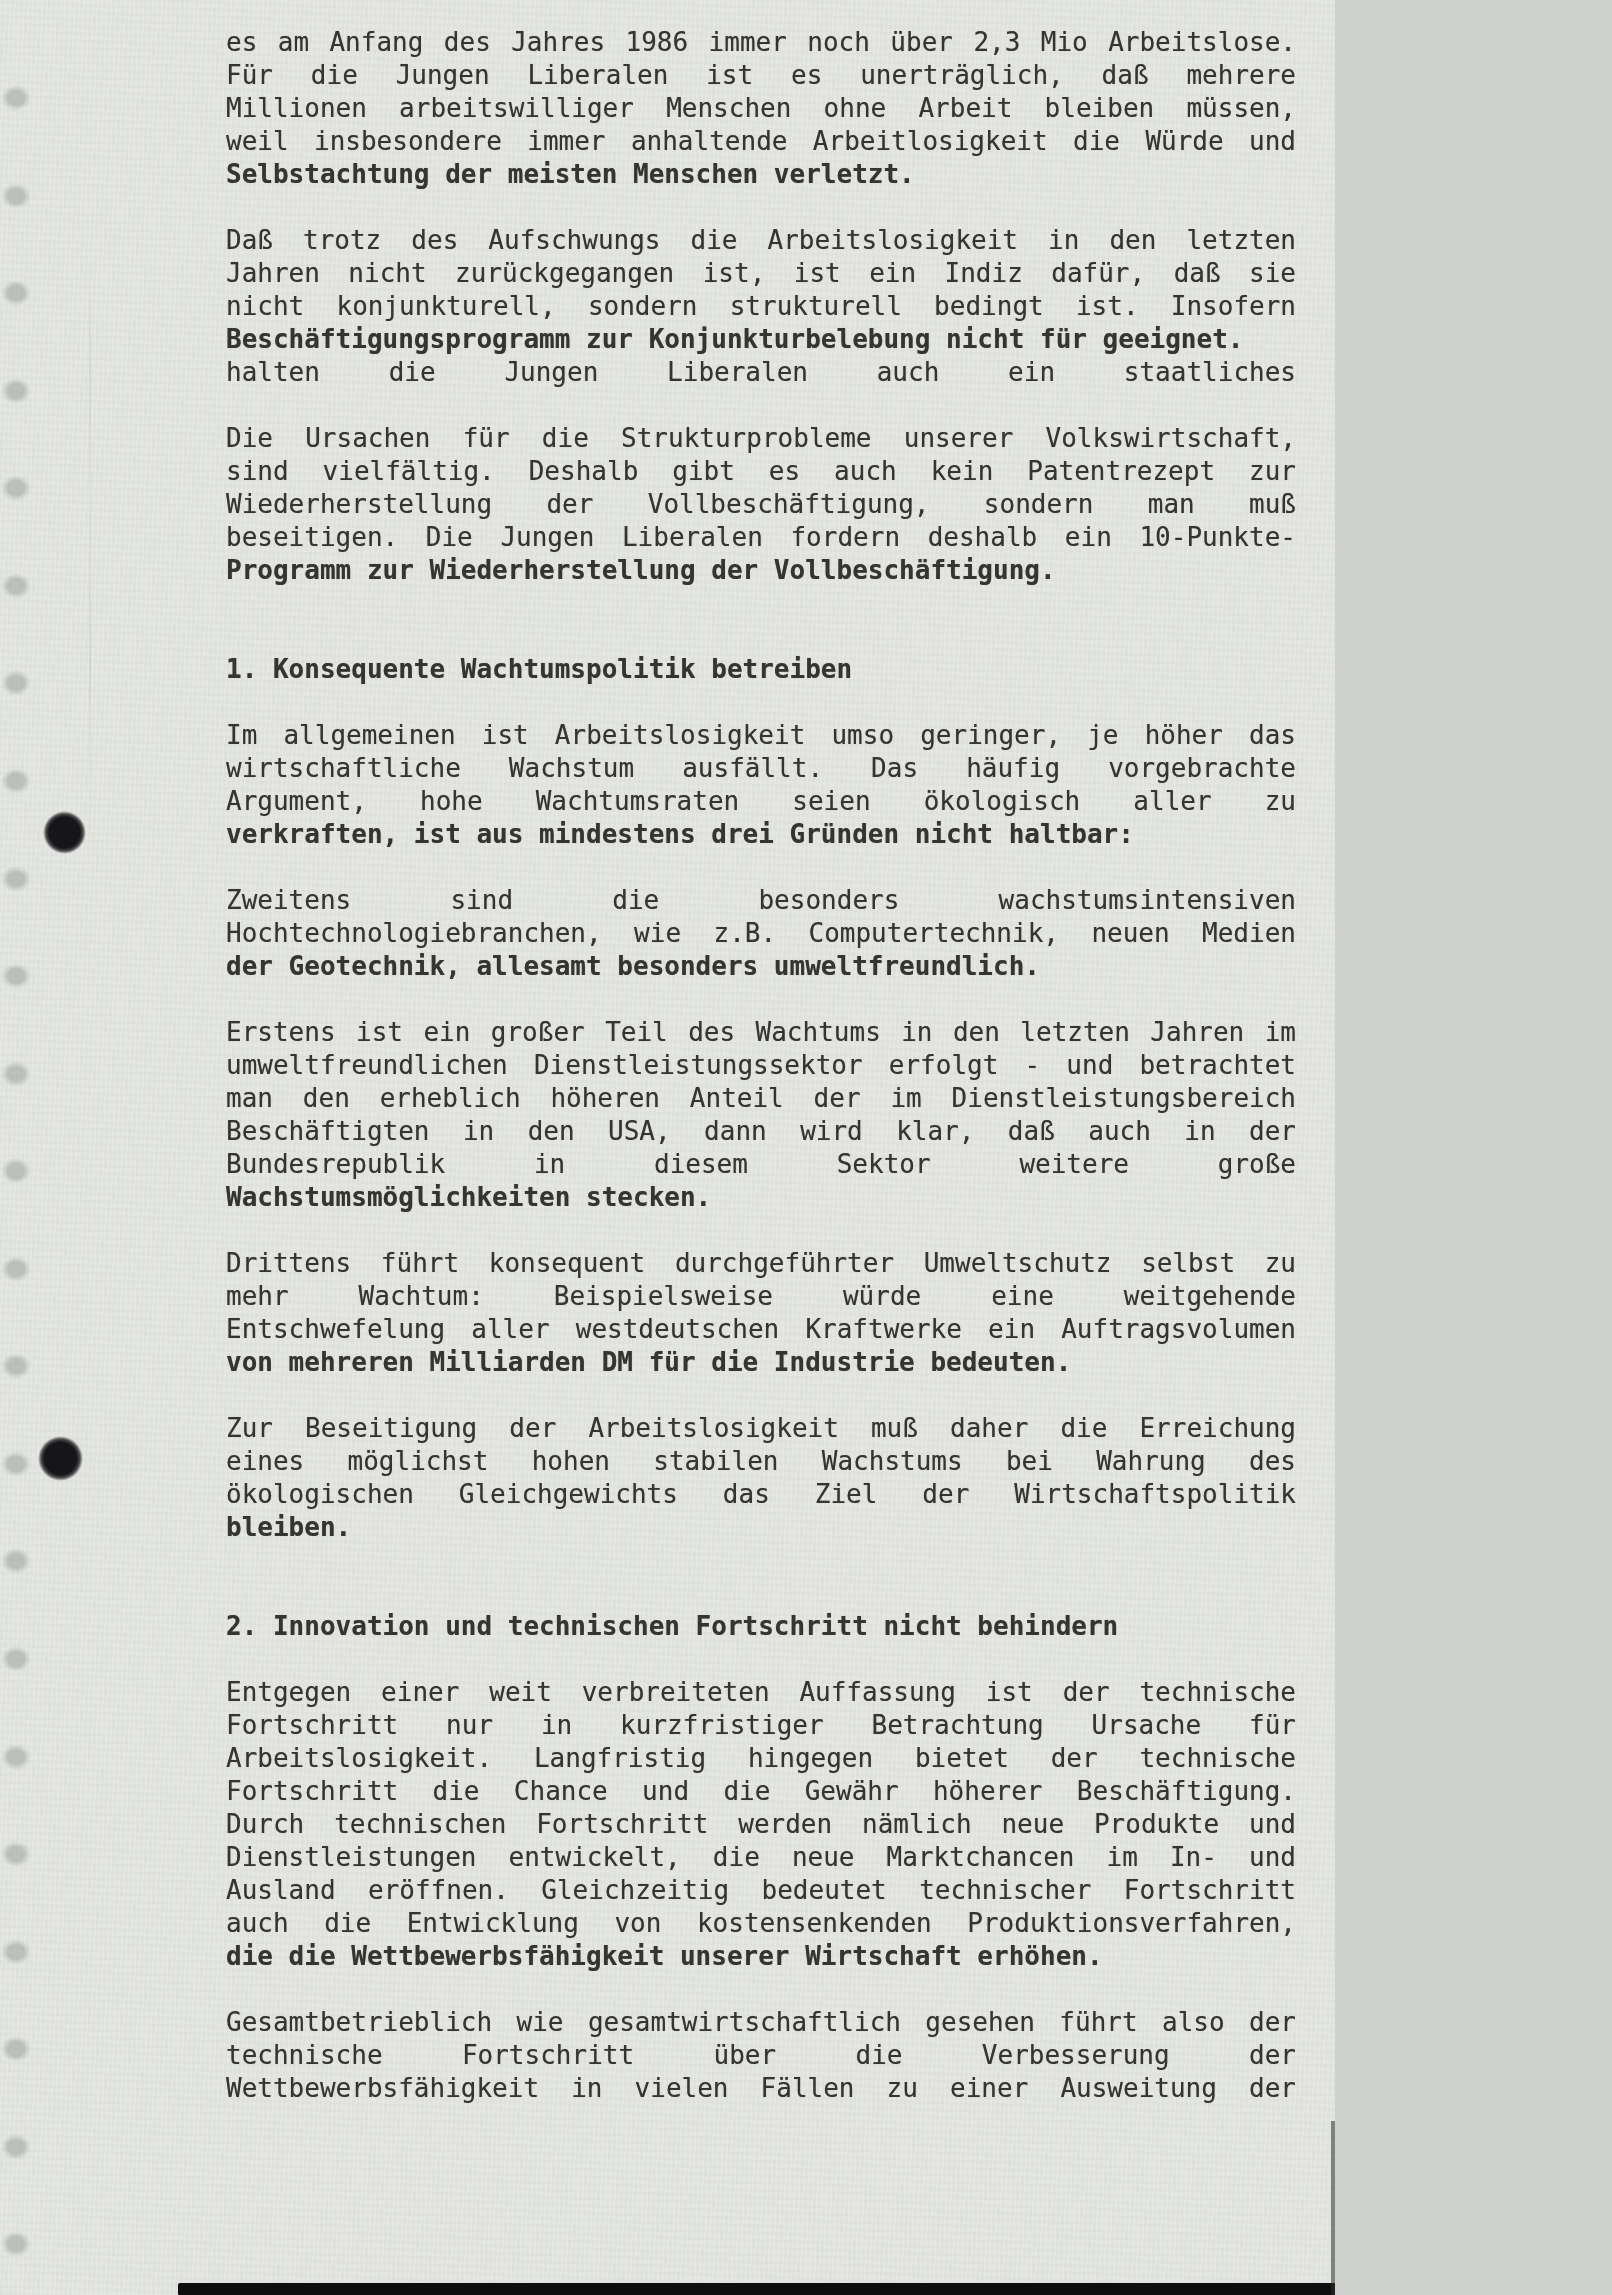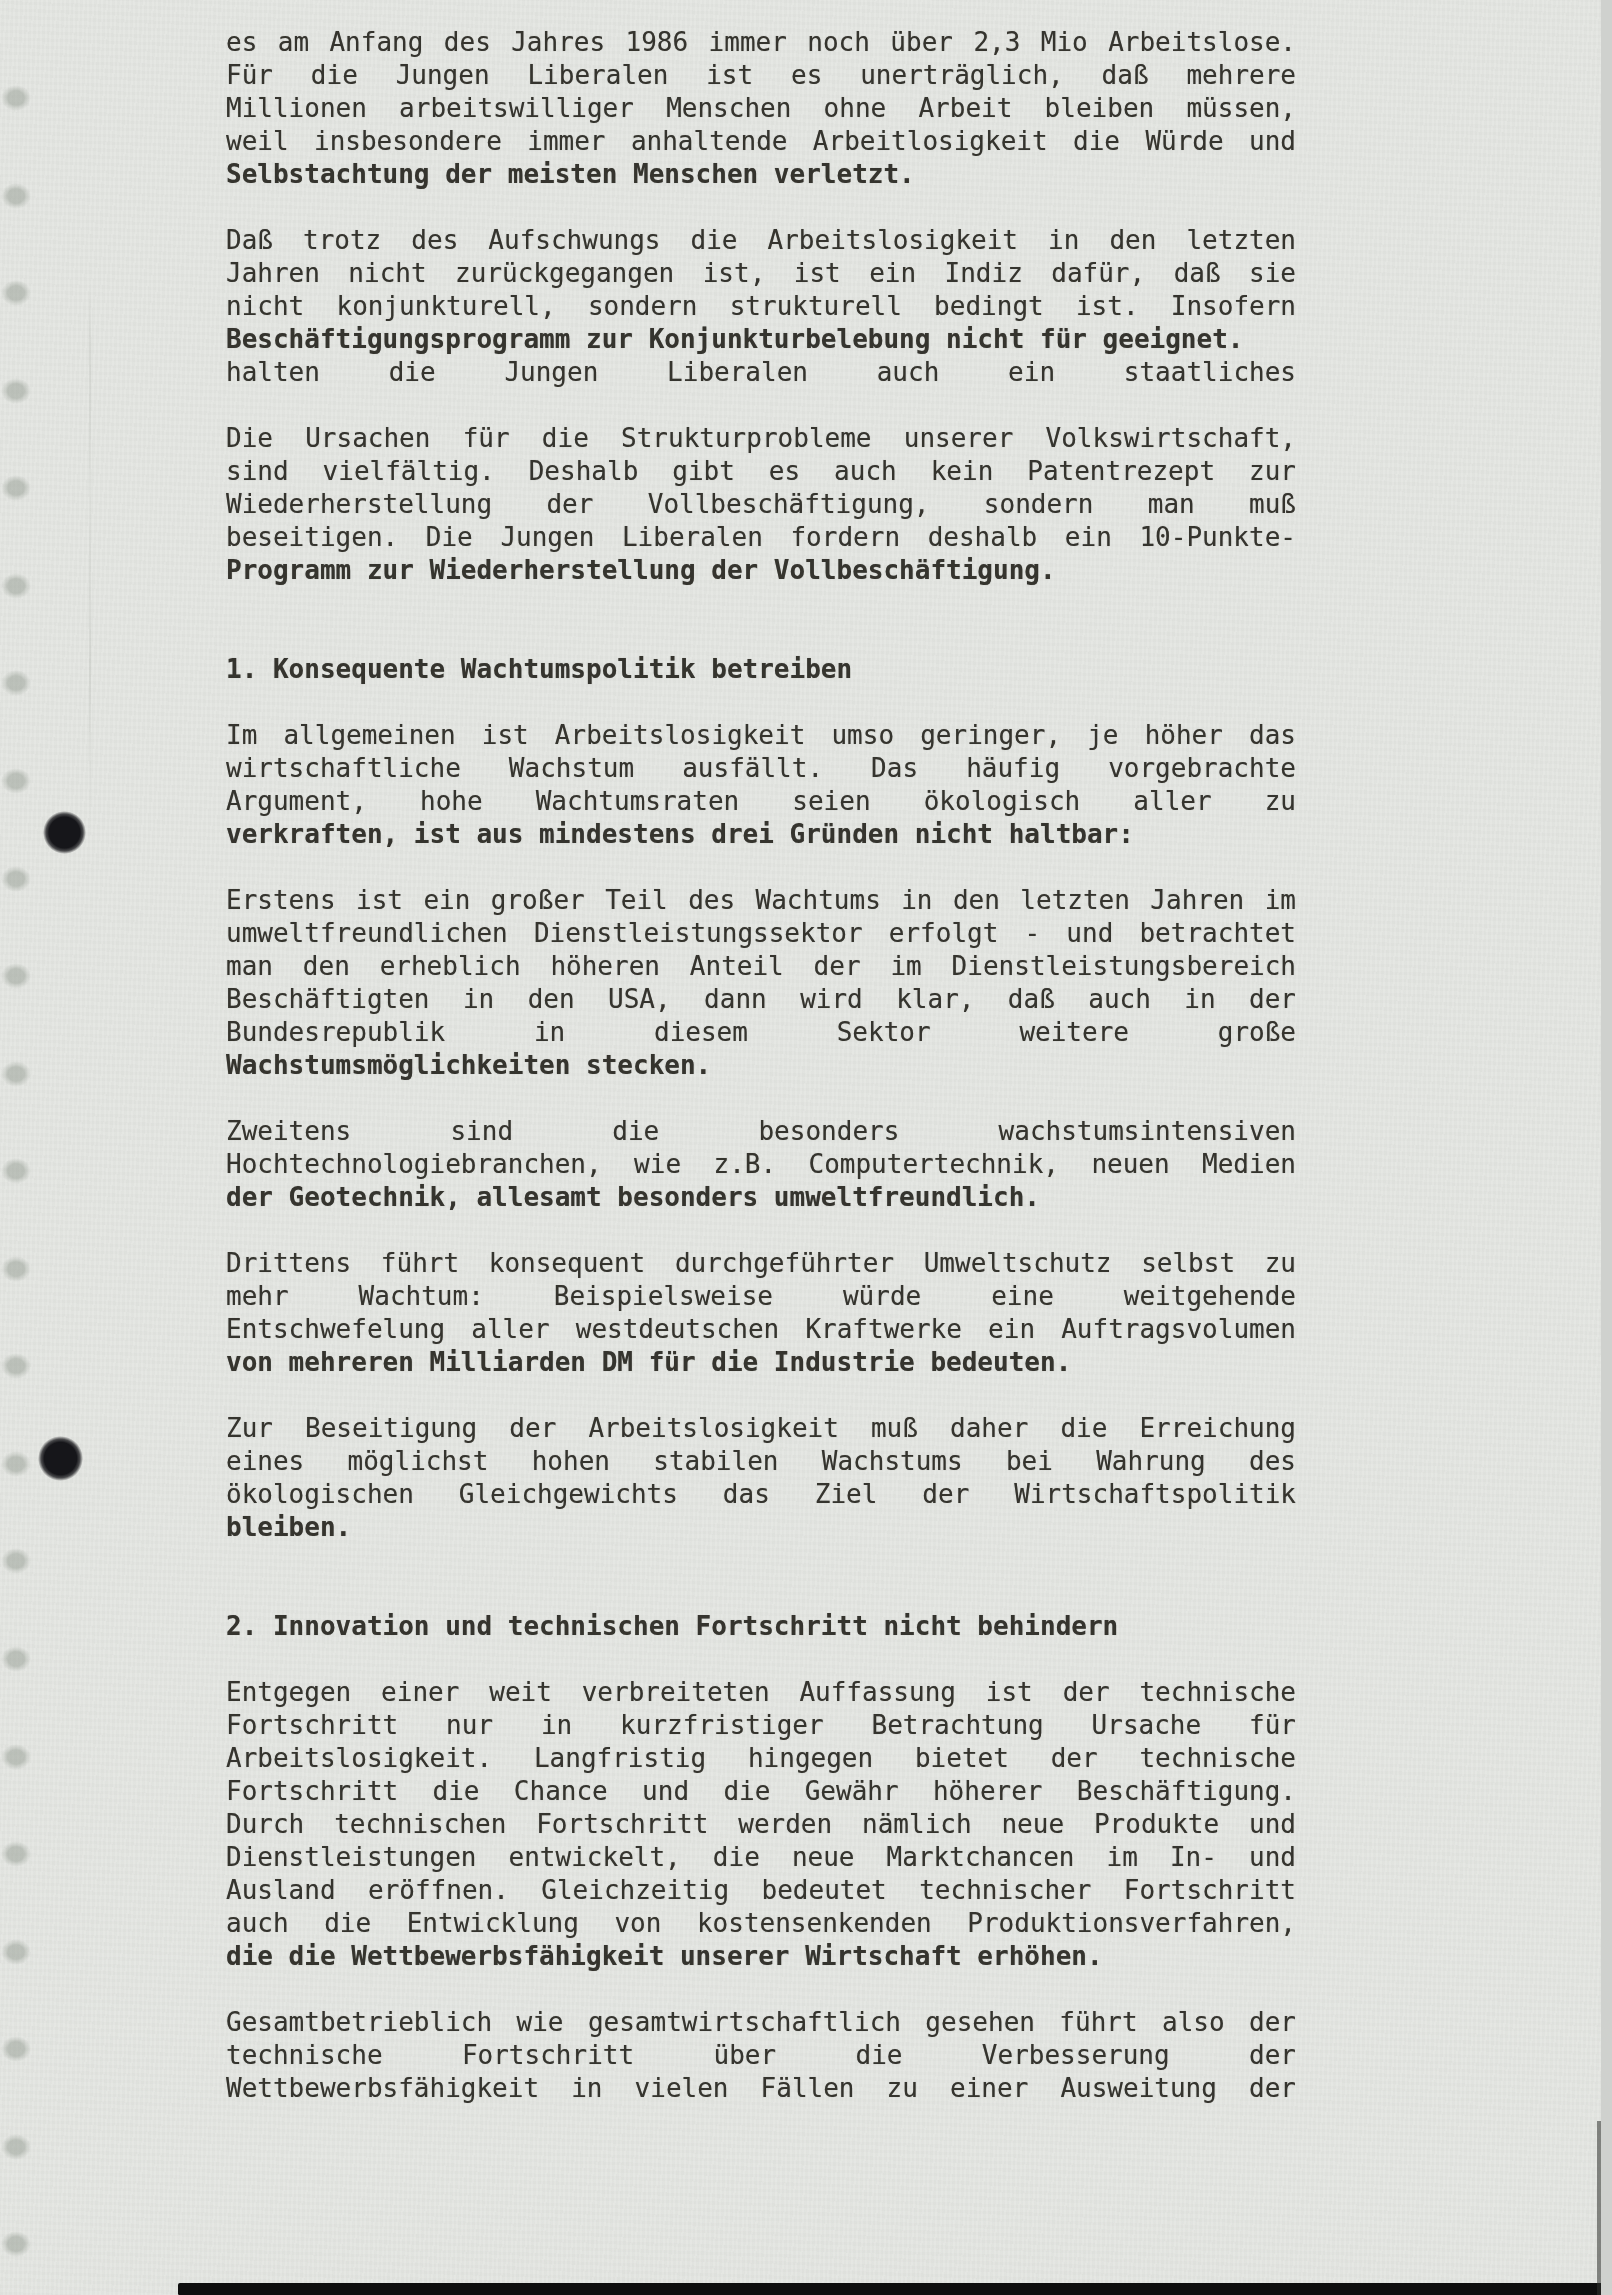--- a/index.html
+++ b/index.html
@@ -1,18 +1,18 @@
 <!DOCTYPE html>
 <html style="--ink: #35342e;font-size:10.5px"><head>
 <meta charset="utf-8">
 <style>
   html,body{margin:0;padding:0;background:#cfd1ce;}
   .page{
     position:relative;
-    width:1601px;height:2295px;
+    width:1335px;height:2295px;
     background-color:#e3e5e1;
     background-image:
       repeating-linear-gradient(92deg, rgba(255,255,255,0.05) 0 2px, rgba(0,0,0,0.012) 2px 4.6px),
       repeating-linear-gradient(2deg, rgba(120,126,118,0.02) 0 3.3px, rgba(255,255,255,0.03) 3.3px 7.2px);
     overflow:hidden;
     font-family:"DejaVu Sans Mono", monospace;
   }
   .doc{
     position:absolute;
     left:226px;top:26px;width:1070px;
@@ -83,31 +83,31 @@
       <div class="block heading">
         <div class="line last">1. Konsequente Wachtumspolitik betreiben</div>
       </div>
       <div class="block">
         <div class="line">Im allgemeinen ist Arbeitslosigkeit umso geringer, je höher das</div>
         <div class="line">wirtschaftliche Wachstum ausfällt. Das häufig vorgebrachte</div>
         <div class="line">Argument, hohe Wachtumsraten seien ökologisch aller zu</div>
         <div class="line last">verkraften, ist aus mindestens drei Gründen nicht haltbar:</div>
       </div>
       <div class="block">
+        <div class="line">Zweitens sind die besonders wachstumsintensiven</div>
+        <div class="line">Hochtechnologiebranchen, wie z.B. Computertechnik, neuen Medien</div>
+        <div class="line last">der Geotechnik, allesamt besonders umweltfreundlich.</div>
+      </div>
+      <div class="block">
         <div class="line">Erstens ist ein großer Teil des Wachtums in den letzten Jahren im</div>
         <div class="line">umweltfreundlichen Dienstleistungssektor erfolgt - und betrachtet</div>
         <div class="line">man den erheblich höheren Anteil der im Dienstleistungsbereich</div>
         <div class="line">Beschäftigten in den USA, dann wird klar, daß auch in der</div>
         <div class="line">Bundesrepublik in diesem Sektor weitere große</div>
         <div class="line last">Wachstumsmöglichkeiten stecken.</div>
-      </div>
-      <div class="block">
-        <div class="line">Zweitens sind die besonders wachstumsintensiven</div>
-        <div class="line">Hochtechnologiebranchen, wie z.B. Computertechnik, neuen Medien</div>
-        <div class="line last">der Geotechnik, allesamt besonders umweltfreundlich.</div>
       </div>
       <div class="block">
         <div class="line">Drittens führt konsequent durchgeführter Umweltschutz selbst zu</div>
         <div class="line">mehr Wachtum: Beispielsweise würde eine weitgehende</div>
         <div class="line">Entschwefelung aller westdeutschen Kraftwerke ein Auftragsvolumen</div>
         <div class="line last">von mehreren Milliarden DM für die Industrie bedeuten.</div>
       </div>
       <div class="block">
         <div class="line">Zur Beseitigung der Arbeitslosigkeit muß daher die Erreichung</div>
         <div class="line">eines möglichst hohen stabilen Wachstums bei Wahrung des</div>

